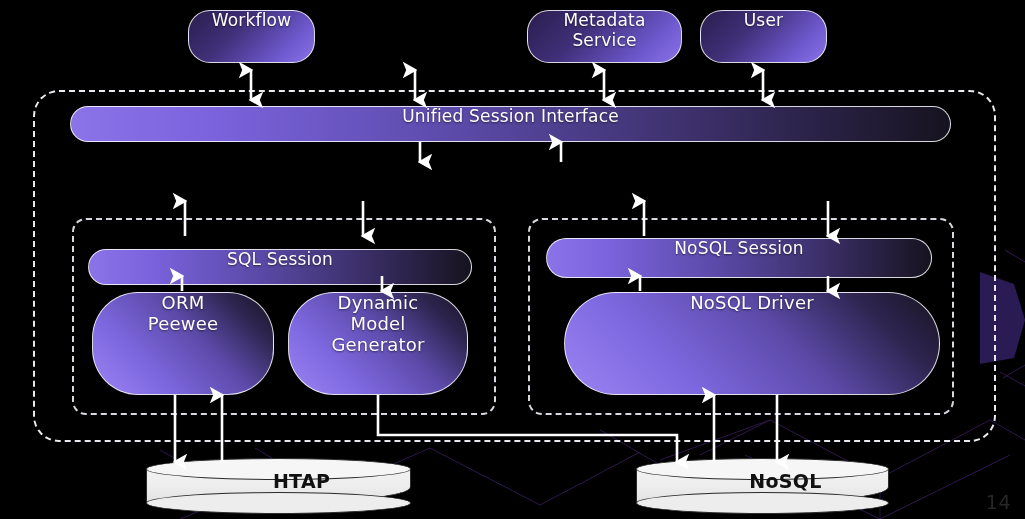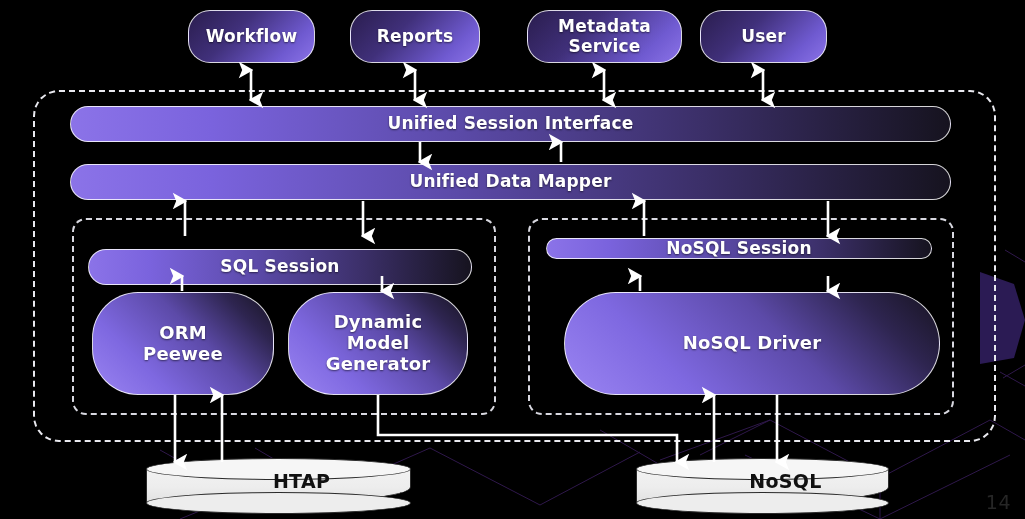--- a/index.html
+++ b/index.html
@@ -20,22 +20,22 @@
 
   
   .dashed{
     position:absolute;border:2px dashed #e9e9ef;background:transparent;
   }
   .dashed.outer{border-radius:26px;}
   .dashed.inner{border-radius:14px;border-width:2px;border-color:#d8d8e0;}
 
   
   .node{
-    position:absolute;display:flex;align-items:center;justify-content:center;
-    color:#fff;font-weight:700;text-align:center;line-height:1.16;
+    position:absolute;display:flex;align-items:flex-start;justify-content:center;
+    color:#fff;font-weight:400;text-align:center;line-height:1.16;
     border:1.5px solid rgba(255,255,255,.82);
     box-sizing:border-box;
     text-shadow:0 1px 2px rgba(0,0,0,.55);
     letter-spacing:.2px;
   }
   
   .node.consumer{
     border-radius:22px;font-size:17px;
     background:linear-gradient(135deg,#2a1d4e 0%,#40307a 38%,#6f5ad0 78%,#8b73e8 100%);
     box-shadow:0 2px 6px rgba(0,0,0,.6);
@@ -118,48 +118,42 @@
   <div class="watermark">14</div>
 
   <div class="dashed outer" style="left:33px;top:90px;width:959px;height:348px;"></div>
 
   <div class="dashed inner" style="left:72px;top:218px;width:420px;height:193px;"></div>
   <div class="dashed inner" style="left:528px;top:218px;width:422px;height:193px;"></div>
 
   <div class="node consumer" style="left:188px;top:10px;width:127px;height:53px;">
     <span class="lines">Workflow</span>
   </div>
-  <div class="node consumer" style="left:350px;top:10px;width:130px;height:53px;">
-    <span class="lines">Reports</span>
-  </div>
   <div class="node consumer" style="left:700px;top:10px;width:127px;height:53px;">
     <span class="lines">User</span>
   </div>
   <div class="node consumer" style="left:527px;top:10px;width:155px;height:53px;">
     <span class="lines">Metadata<br>Service</span>
   </div>
 
   <div class="node bar" style="left:70px;top:106px;width:881px;height:36px;">
     <span class="lines">Unified Session Interface</span>
   </div>
-  <div class="node bar" style="left:70px;top:164px;width:881px;height:36px;">
-    <span class="lines">Unified Data Mapper</span>
-  </div>
 
   <div class="node bar" style="left:88px;top:249px;width:384px;height:36px;">
     <span class="lines">SQL Session</span>
   </div>
   <div class="node engine" style="left:92px;top:292px;width:182px;height:103px;">
     <span class="lines">ORM<br>Peewee</span>
   </div>
   <div class="node engine" style="left:288px;top:292px;width:180px;height:103px;">
     <span class="lines">Dynamic<br>Model<br>Generator</span>
   </div>
 
-  <div class="node bar" style="left:546px;top:238px;width:386px;height:21px;">
+  <div class="node bar" style="left:546px;top:238px;width:386px;height:40px;">
     <span class="lines">NoSQL Session</span>
   </div>
   <div class="node engine tall" style="left:564px;top:292px;width:376px;height:103px;">
     <span class="lines">NoSQL Driver</span>
   </div>
 
   <div class="db" style="left:146px;top:458px;width:265px;height:45px;">
     <div class="body"></div>
     <div class="bottom-cap"></div>
     <div class="top-cap"></div>

